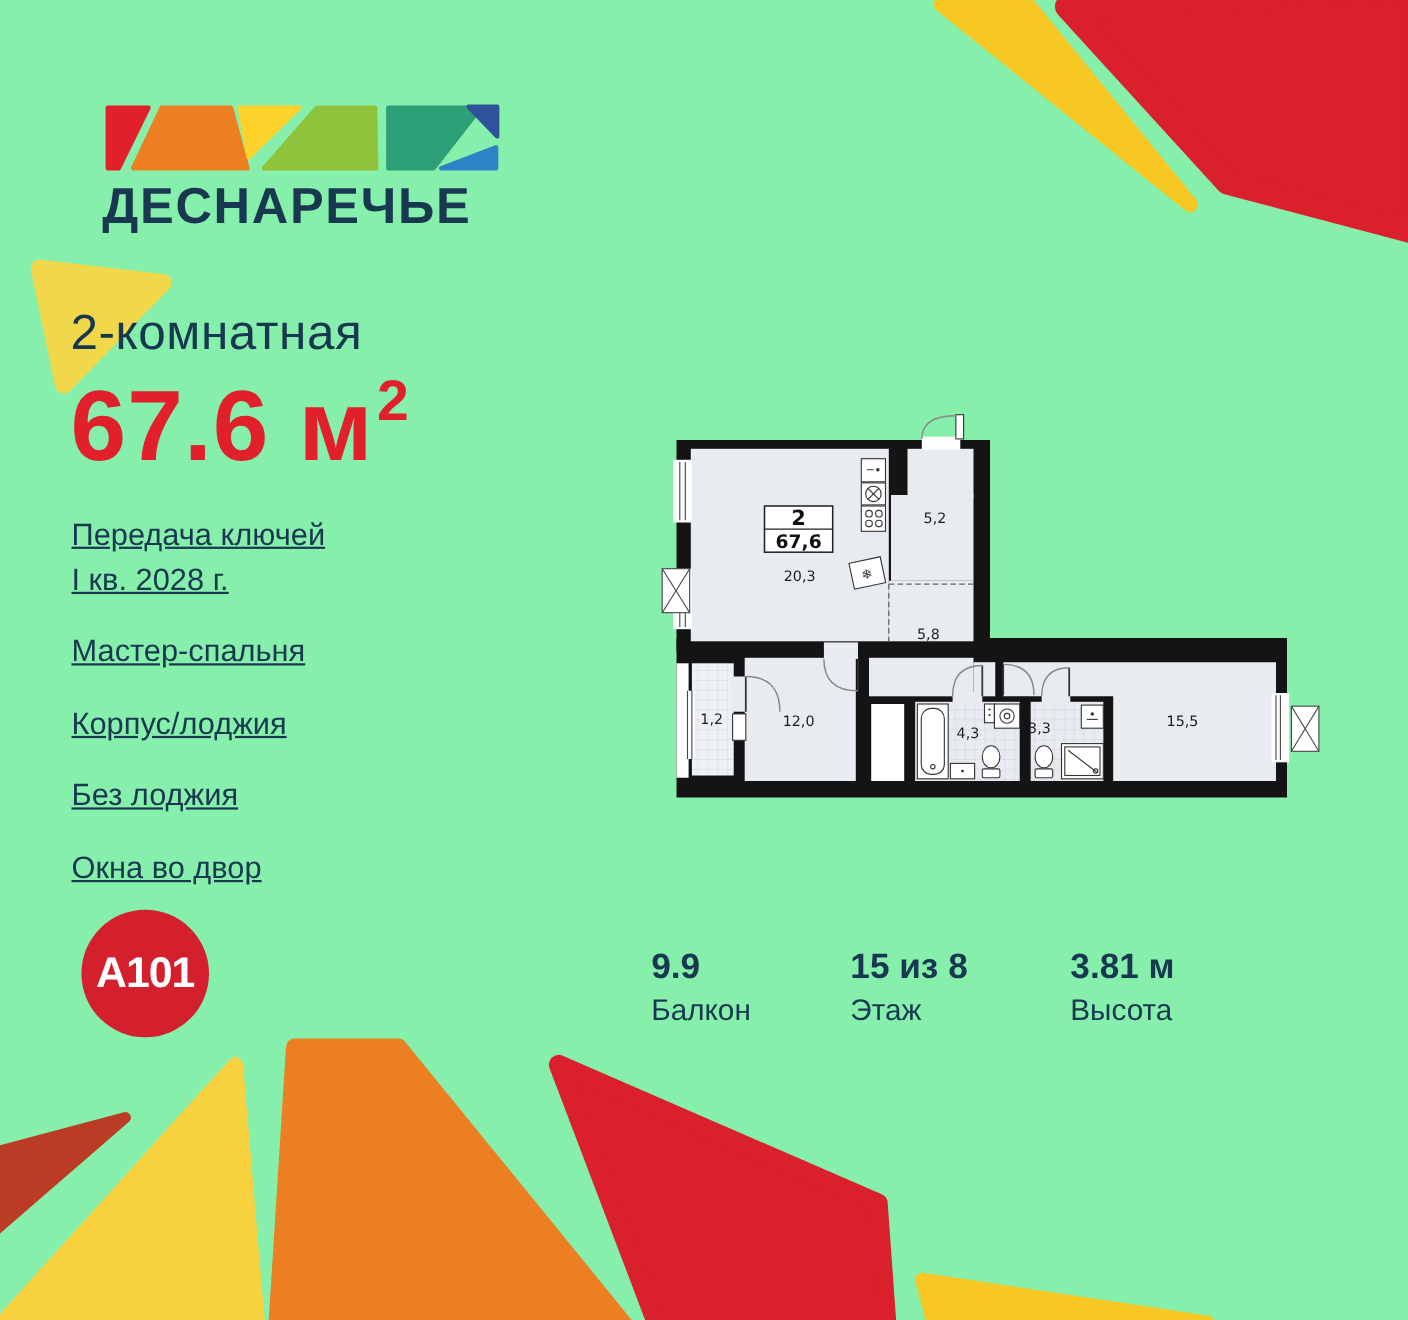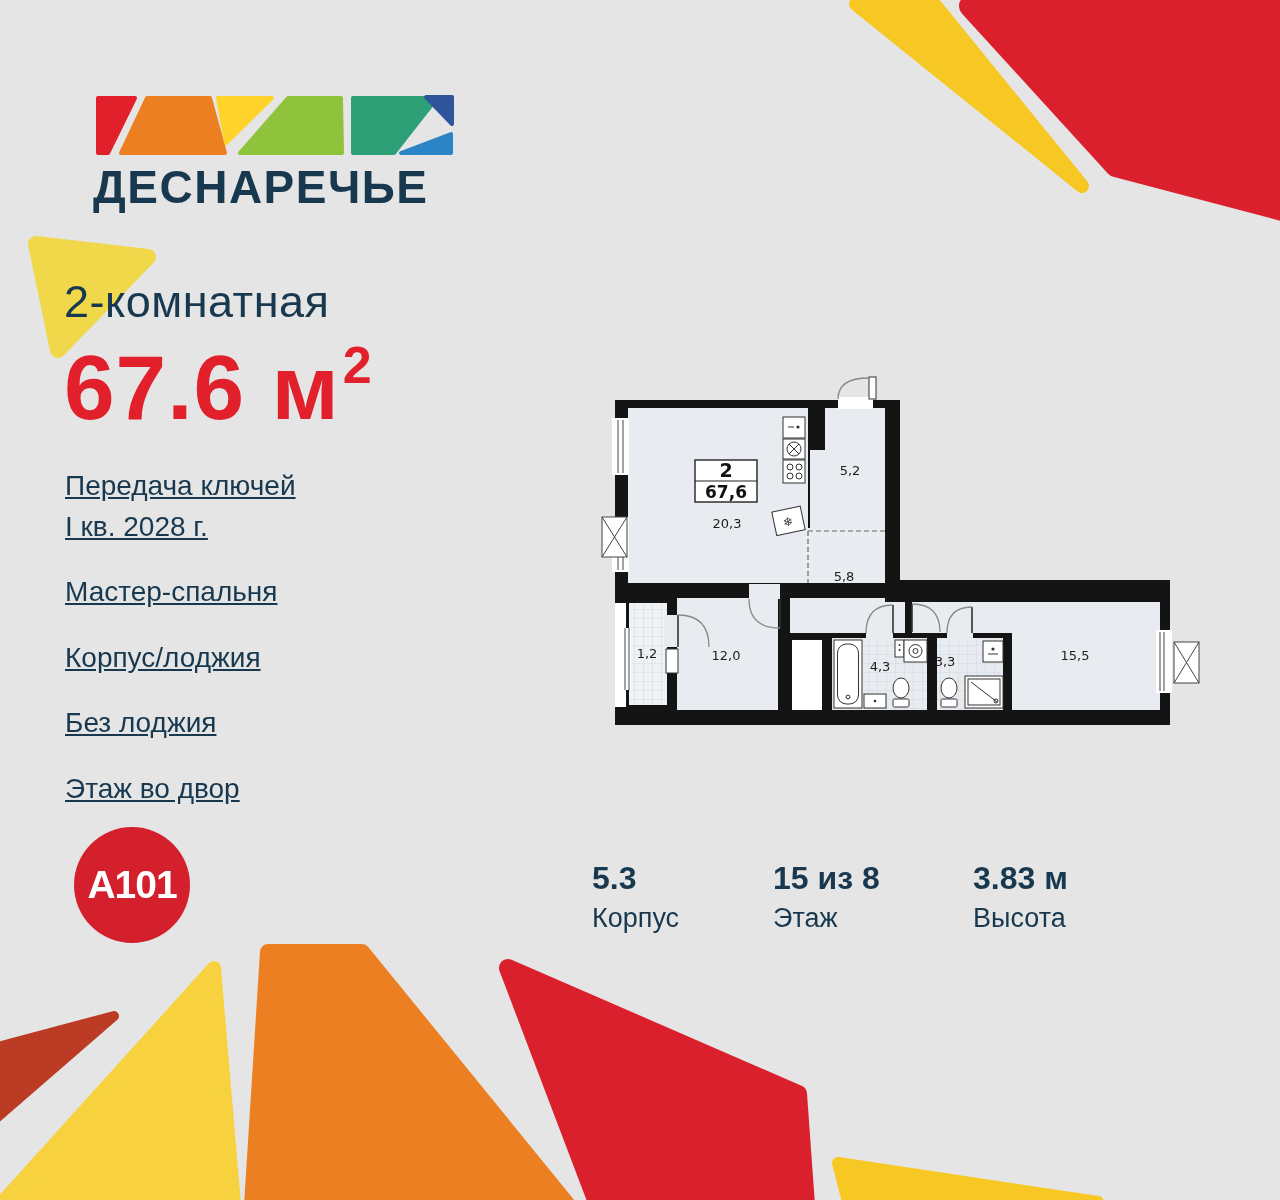--- a/index.html
+++ b/index.html
@@ -1,16 +1,16 @@
 <!DOCTYPE html>
 <html><head>
 <meta charset="utf-8">
 <style>
   html,body{margin:0;padding:0;}
-  .canvas{position:relative;width:1280px;height:1200px;background:#e5e5e5;overflow:hidden;
+  .canvas{position:relative;width:1280px;height:1200px;background:#86efac;overflow:hidden;
           font-family:"Liberation Sans",sans-serif;}
   .deco{position:absolute;inset:0;width:1280px;height:1200px;z-index:0;}
   .content{position:absolute;inset:0;z-index:1;}
 
   .logo-band{position:absolute;left:95px;top:93px;}
   .logo-title{position:absolute;left:93px;top:160px;font-size:46px;font-weight:700;
               color:#17384F;letter-spacing:1.5px;}
 
   .listing-title{position:absolute;left:64px;top:278px;font-size:45px;font-weight:400;
                  color:#17384F;letter-spacing:.5px;line-height:1.05;}
@@ -72,21 +72,21 @@
 
     <div class="listing-title">2-комнатная</div>
     <div class="listing-area"><span>67.6</span> <span>м</span><span class="sup">2</span></div>
 
     <div class="features">
       <div class="feature">Передача ключей
 I кв. 2028 г.</div>
       <div class="feature">Мастер-спальня</div>
       <div class="feature">Корпус/лоджия</div>
       <div class="feature">Без лоджия</div>
-      <div class="feature">Этаж во двор</div>
+      <div class="feature">Окна во двор</div>
     </div>
 
     <svg class="floorplan" width="605" height="355" viewBox="0 0 605 355">
       <defs>
         <pattern id="tiles" patternUnits="userSpaceOnUse" width="9" height="9">
           <path d="M9 0 H0 V9" fill="none" stroke="#C8CED6" stroke-width="0.7"></path>
         </pattern>
       </defs>
 
       <rect x="17" y="25" width="285" height="192" fill="#141414"></rect>
@@ -231,27 +231,27 @@
         <text class="plan-label" x="477" y="285" text-anchor="middle">15,5</text>
       </g>
     </svg>
 
     <div class="dev-logo">
       <span>A101</span>
     </div>
 
     <div class="stats">
       <div class="stat stat-1">
-        <div class="value">5.3</div>
-        <div class="label">Корпус</div>
+        <div class="value">9.9</div>
+        <div class="label">Балкон</div>
       </div>
       <div class="stat stat-2">
         <div class="value">15 из 8</div>
         <div class="label">Этаж</div>
       </div>
       <div class="stat stat-3">
-        <div class="value">3.83 м</div>
+        <div class="value">3.81 м</div>
         <div class="label">Высота</div>
       </div>
     </div>
 
   </div>
 </div>
 
 </body></html>

